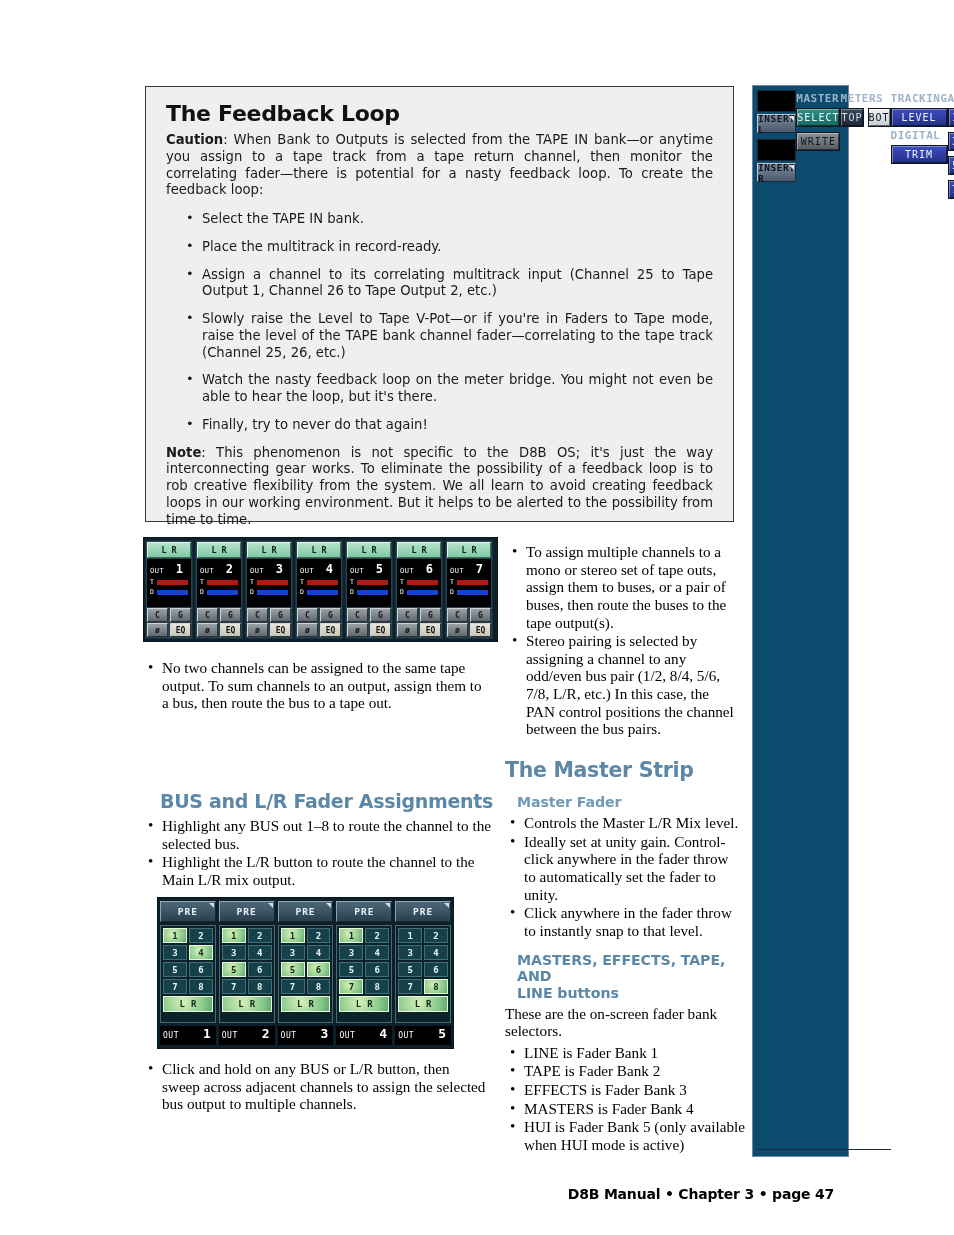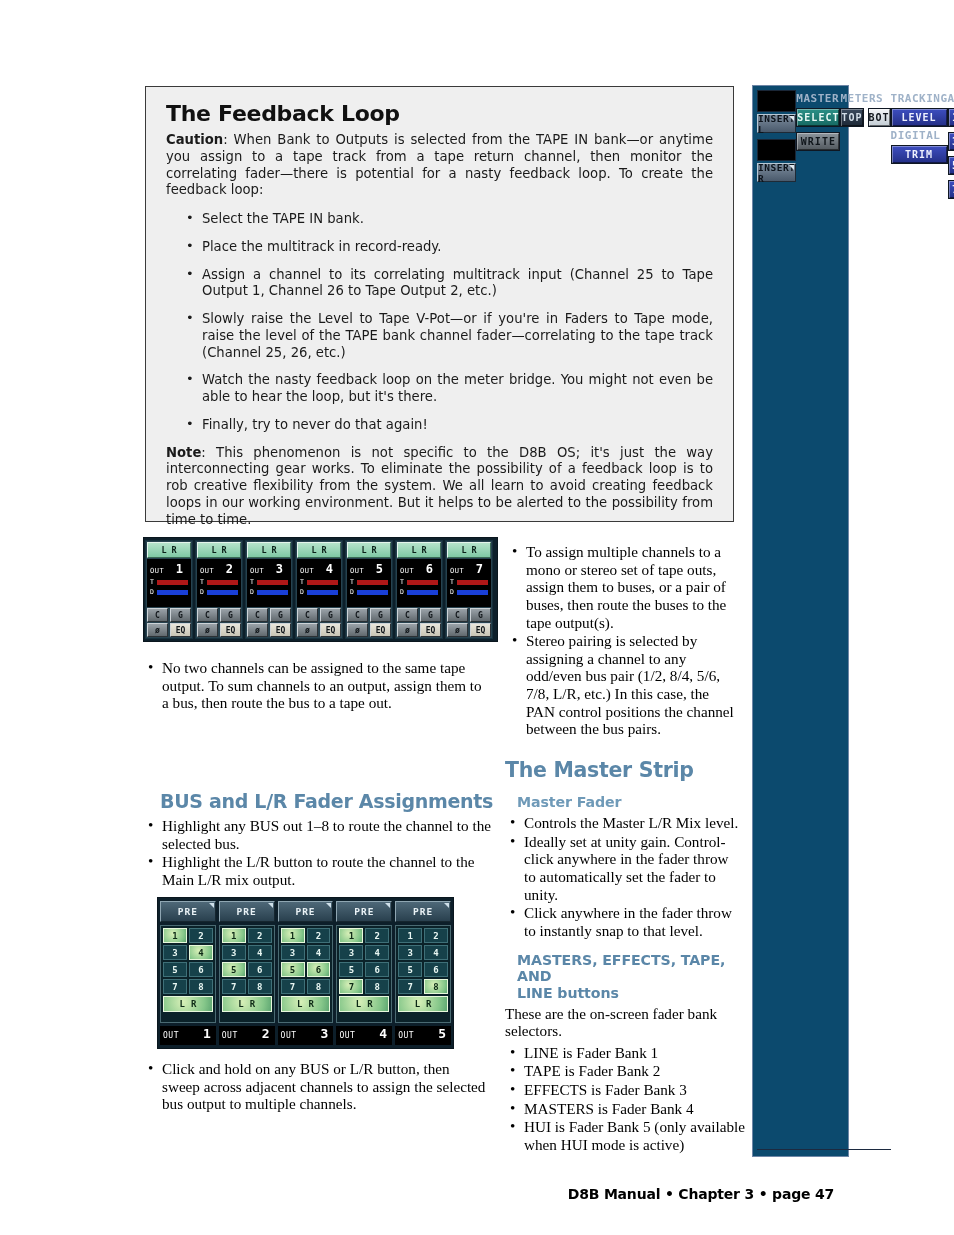--- a/index.html
+++ b/index.html
@@ -193,21 +193,21 @@
     border-left:5px solid transparent; border-top:5px solid #dfe8ee;
   }
   .mlabel {
     font-family:"DejaVu Sans Mono", monospace;
     font-size:11px; font-weight:bold; color:#9fb2c8; letter-spacing:0.5px;
     margin:2px 0 3px 0;
   }
   .mbtn {
     height:19px; margin:0 0 5px 0;
     display:flex; align-items:center; justify-content:center;
-    font-family:"DejaVu Sans Mono", monospace; font-size:10px; font-weight:bold;
+    font-family:"DejaVu Sans Mono", monospace; font-size:10px; font-weight:normal;
     letter-spacing:1px;
     border:1px solid #0f1722;
     box-shadow: inset 1px 1px 0 rgba(255,255,255,.35), inset -1px -1px 0 rgba(0,0,0,.5);
   }
   .mbtn.teal { background:linear-gradient(#2b8f86,#166a63); color:#eafaf6; }
   .mbtn.grey { background:linear-gradient(#8d959c,#51585e); color:#10161b; }
   .mbtn.blue { background:linear-gradient(#3d4ec0,#232f86); color:#eef1ff; }
   .mbtn.dark { background:linear-gradient(#3a4a5e,#1d2836); color:#d3dee8; }
   .mbtn.lit  { background:linear-gradient(#f2f4f6,#c2ccd4); color:#11161c; }
   .mbtn.olive{ background:linear-gradient(#9b9330,#6d6718); color:#1c1a05; }

